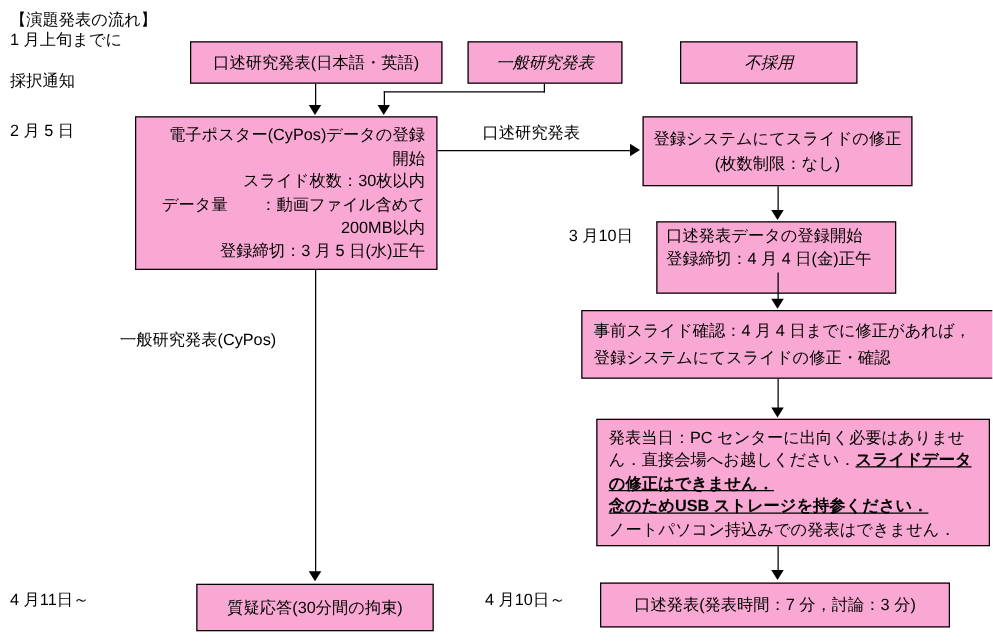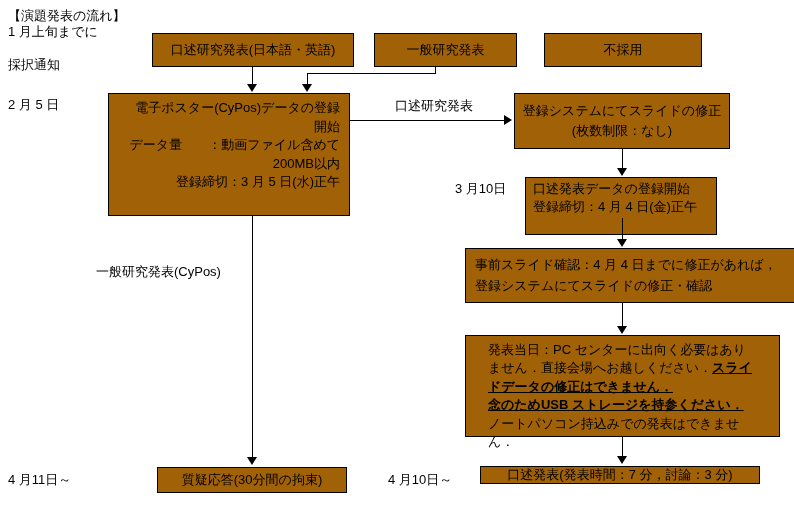--- a/index.html
+++ b/index.html
@@ -10,21 +10,21 @@
     background:#ffffff;
     color:#000000;
     font-family:"Liberation Sans","DejaVu Sans",sans-serif;
     font-size:13px;
     overflow:hidden;
   }
   .lbl { position:absolute; white-space:nowrap; line-height:17px; }
   .node {
     position:absolute;
     border:1.5px solid #000000;
-    background:#a16207;
+    background:#f9a8d4;
   }
   .node.center {
     display:flex; align-items:center; justify-content:center;
     text-align:center;
   }
   .node.col {
     display:flex; flex-direction:column; align-items:center; justify-content:center;
     text-align:center;
   }
   .vline { position:absolute; width:1.5px; background:#000000; }
@@ -38,54 +38,55 @@
   .arrow-right {
     position:absolute; width:0; height:0;
     border-top:5px solid transparent;
     border-bottom:5px solid transparent;
     border-left:8.5px solid #000000;
   }
   .txt-left { text-align:left; }
   .pad-d { padding:5px 9px; line-height:18.5px;text-align:right; }
   .pad-f { padding:2px 7px; line-height:18px; }
   .pad-g { padding:5px 9px; line-height:21px; }
-  .pad-h { padding:5px 22px; line-height:18.4px; }
+  .pad-h { padding:5px 9px; line-height:18.4px;margin-left:12px; }
   .indent { padding-left:88px; }
   .bu { font-weight:bold; text-decoration:underline; }
   .lh20 { line-height:20px; }
 </style>
 </head>
 <body>
 
 <div class="canvas">
 
   <div class="lbl" style="left:8px; top:7px;">【演題発表の流れ】</div>
   <div class="lbl" style="left:8px; top:23px;text-align:center;">1 月上旬までに</div>
   <div class="lbl" style="left:8px; top:56px;">採択通知</div>
   <div class="lbl" style="left:8px; top:96px;">2 月 5 日</div>
   <div class="lbl" style="left:455px; top:180px;">3 月10日</div>
   <div class="lbl" style="left:8px; top:471px;">4 月11日～</div>
   <div class="lbl" style="left:388px; top:471px;">4 月10日～</div>
 
-  <div class="lbl" style="left:386px; top:97px; width:96px; text-align:center;">口述研究発表</div>
+  <div class="lbl" style="left:386px; top:97px; width:96px; text-align:left;">口述研究発表</div>
   <div class="lbl" style="left:96px; top:263px;">一般研究発表(CyPos)</div>
 
   <div class="node center" style="left:152px; top:33px; width:202px; height:34px;">
     <span>口述研究発表(日本語・英語)</span>
   </div>
-  <div class="node center" style="left:374px; top:33px; width:143px; height:34px;">
+  <div class="node center" style="left:374px; top:33px; width:124px; height:34px;font-style:italic;">
     <span>一般研究発表</span>
   </div>
-  <div class="node center" style="left:544px; top:33px; width:158px; height:34px;">
+  <div class="node center" style="left:544px; top:33px; width:142px; height:34px;font-style:italic;">
     <span>不採用</span>
   </div>
 
   <div class="node txt-left pad-d" style="left:108px; top:93px; width:242px; height:123px;">
     <div>電子ポスター(CyPos)データの登録</div>
     <div>開始</div>
+    <div>スライド枚数：30枚以内</div>
     <div>データ量　　：動画ファイル含めて</div>
     <div class="indent">200MB以内</div>
     <div>登録締切：3 月 5 日(水)正午</div>
   </div>
 
   <div class="node col lh20" style="left:514px; top:93px; width:216px; height:56px;">
     <div>登録システムにてスライドの修正</div>
     <div>(枚数制限：なし)</div>
   </div>
 
@@ -97,24 +98,24 @@
   <div class="node txt-left pad-g" style="left:465px; top:248px; width:334px; height:55px;">
     <span>事前スライド確認：4 月 4 日までに修正があれば，登録システムにてスライドの修正・確認</span>
   </div>
 
   <div class="node txt-left pad-h" style="left:465px; top:335px; width:315px; height:102px;">
     <span>発表当日：PC センターに出向く必要はありません．直接会場へお越しください．</span><span class="bu">スライドデータの修正はできません．</span><br>
     <span class="bu">念のためUSB ストレージを持参ください．</span><br>
     <span>ノートパソコン持込みでの発表はできません．</span>
   </div>
 
-  <div class="node center" style="left:157px; top:467px; width:190px; height:26px;">
+  <div class="node center" style="left:157px; top:467px; width:190px; height:38px;">
     <span>質疑応答(30分間の拘束)</span>
   </div>
-  <div class="node center" style="left:480px; top:466px; width:280px; height:18px;">
+  <div class="node center" style="left:480px; top:466px; width:280px; height:36px;">
     <span>口述発表(発表時間：7 分，討論：3 分)</span>
   </div>
 
   <div class="vline" style="left:251.5px; top:67px; height:19px;"></div>
   <div class="arrow-down" style="left:246.5px; top:84px;"></div>
 
   <div class="vline" style="left:434.5px; top:67px; height:7px;"></div>
   <div class="hline" style="left:306.5px; top:72.5px; width:129.5px;"></div>
   <div class="vline" style="left:306.5px; top:72.5px; height:13px;"></div>
   <div class="arrow-down" style="left:301.5px; top:84px;"></div>

